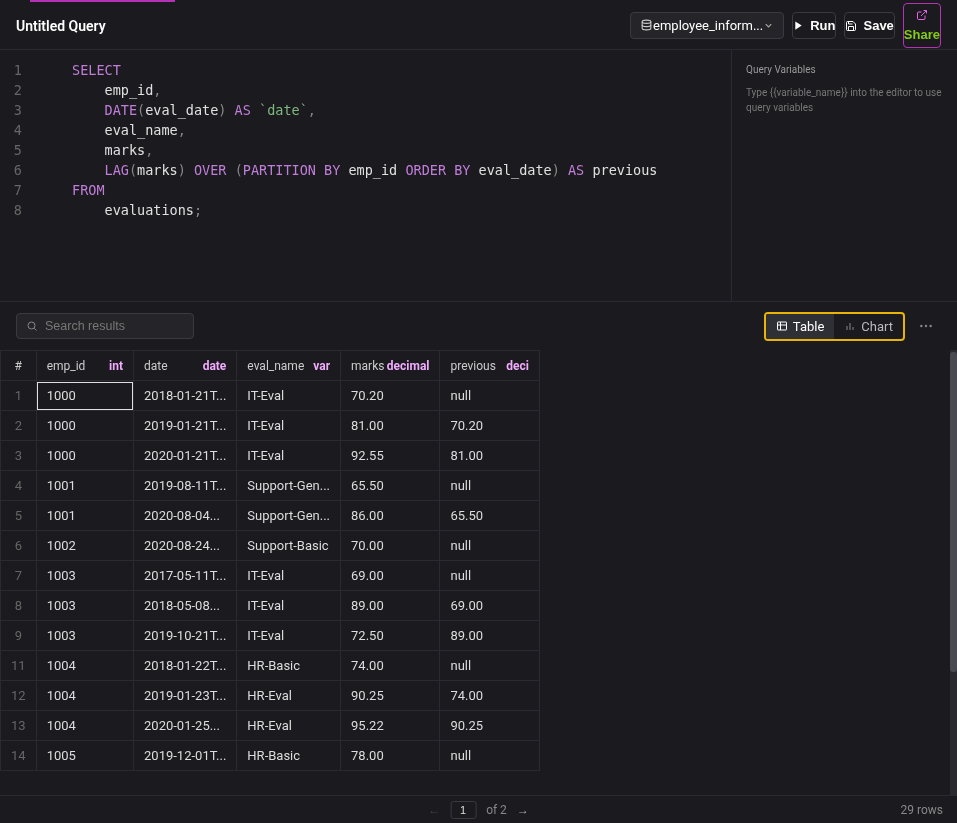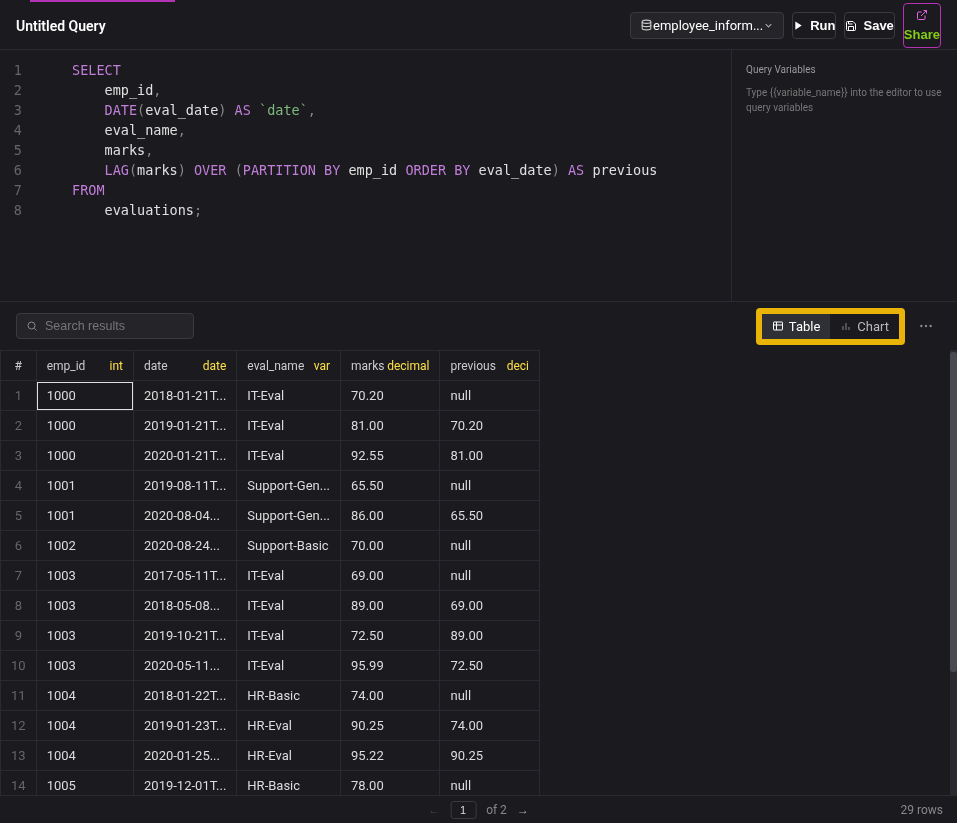--- a/index.html
+++ b/index.html
@@ -64,37 +64,37 @@
     display: flex; align-items: center; gap: 7px;
     background: #252529; border: 1px solid #3a3a40; border-radius: 4px;
     padding: 5px 9px; width: 178px;
   }
   .search-wrap input {
     background: transparent; border: none; outline: none; color: #ddd; font-size: 12.5px; width: 100%;
   }
   .search-wrap input::placeholder { color: #777; }
   .view-toggle { display: flex; align-items: center; gap: 6px; }
   .seg {
-    display: flex; border: 6px solid #eab308; border-radius: 4px; overflow: hidden;
+    display: flex; border: 2px solid #eab308; border-radius: 4px; overflow: hidden;
   }
   .seg-btn {
     display: flex; align-items: center; gap: 5px; padding: 5px 10px; font-size: 13px; color: #bbb; cursor: pointer;
   }
   .seg-btn.active { background: #2f2f36; color: #fff; }
   .more-btn { color:#888; padding:4px 6px; cursor:pointer; border:1px solid transparent; }
 
   .table-wrap { flex: 1; overflow: hidden; position: relative; }
   table { border-collapse: collapse; width: 540px; }
   th, td {
     border: 1px solid #2a2a30; text-align: left; padding: 0 10px;
     height: 30px; font-weight: 400; white-space: nowrap; overflow: hidden; text-overflow: ellipsis;
   }
   th { background: #1a1a1f; font-size: 12px; color: #888; position: sticky; top: 0; }
   th .cname { color: #ccc; }
-  th .ctype { float: right; color: #fde047; }
+  th .ctype { float: right; color: #f0abfc; font-weight: bold; }
   td { font-size: 13px; color: #ddd; }
   .rownum { width: 32px; text-align: center; color: #666; }
   .c-emp { width: 98px; }
   .c-date { width: 100px; }
   .c-eval { width: 100px; }
   .c-marks { width: 100px; }
   .c-prev { width: 100px; }
   tr.sel td.c-emp { outline: 1px solid #e0e0e0; outline-offset: -2px; }
   .right-scroll { position:absolute; right:0; top:0; bottom:0; width:7px; background:#2a2a30; }
   .right-scroll .thumb { position:absolute; left:0; right:0; top:2px; height:320px; background:#4a4a52; border-radius:3px; }
@@ -309,28 +309,20 @@
         </tr>
         <tr>
           <td class="rownum">9</td>
           <td class="c-emp">1003</td>
           <td class="c-date">2019-10-21T...</td>
           <td class="c-eval">IT-Eval</td>
           <td class="c-marks">72.50</td>
           <td class="c-prev">89.00</td>
         </tr>
         <tr>
-          <td class="rownum">10</td>
-          <td class="c-emp">1003</td>
-          <td class="c-date">2020-05-11...</td>
-          <td class="c-eval">IT-Eval</td>
-          <td class="c-marks">95.99</td>
-          <td class="c-prev">72.50</td>
-        </tr>
-        <tr>
           <td class="rownum">11</td>
           <td class="c-emp">1004</td>
           <td class="c-date">2018-01-22T...</td>
           <td class="c-eval">HR-Basic</td>
           <td class="c-marks">74.00</td>
           <td class="c-prev">null</td>
         </tr>
         <tr>
           <td class="rownum">12</td>
           <td class="c-emp">1004</td>

